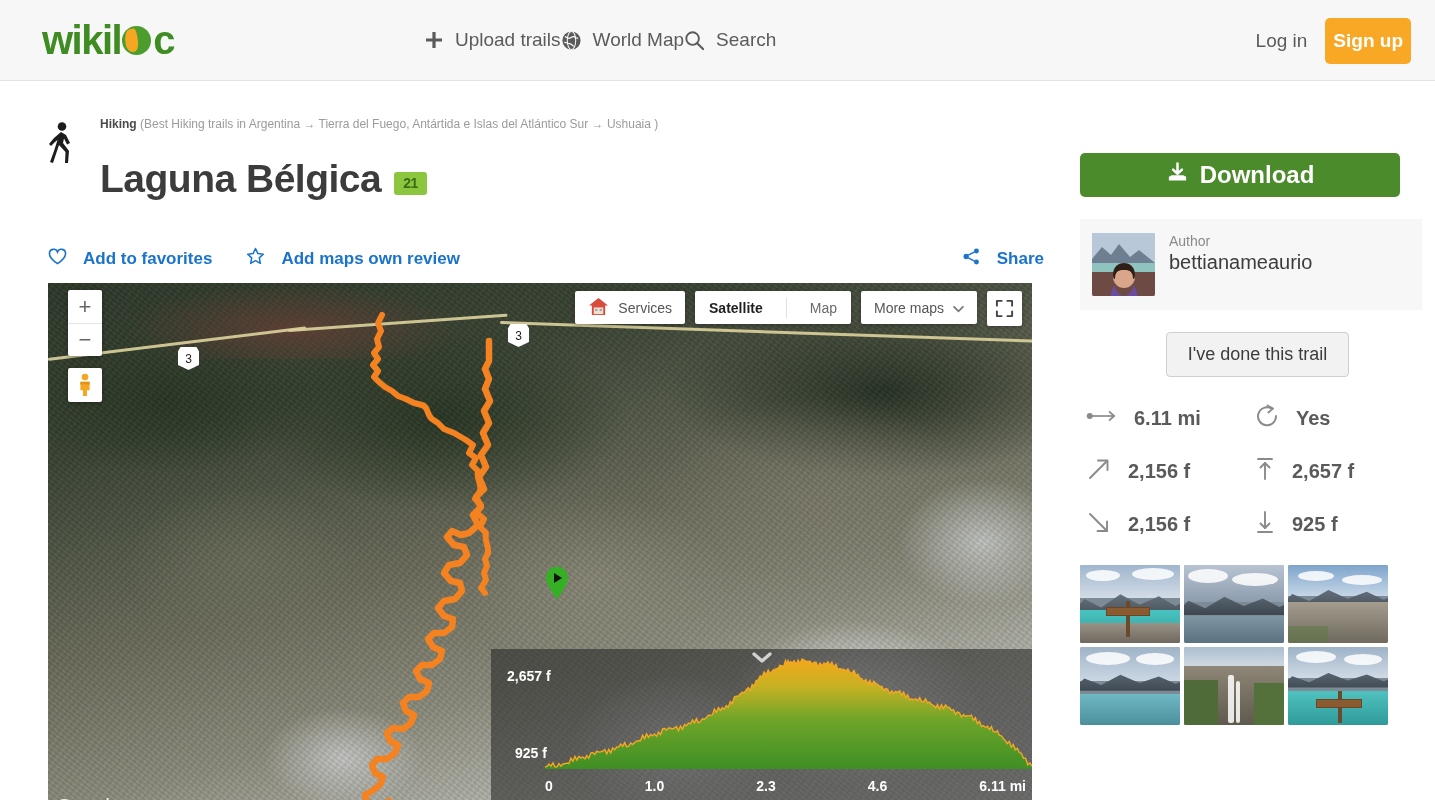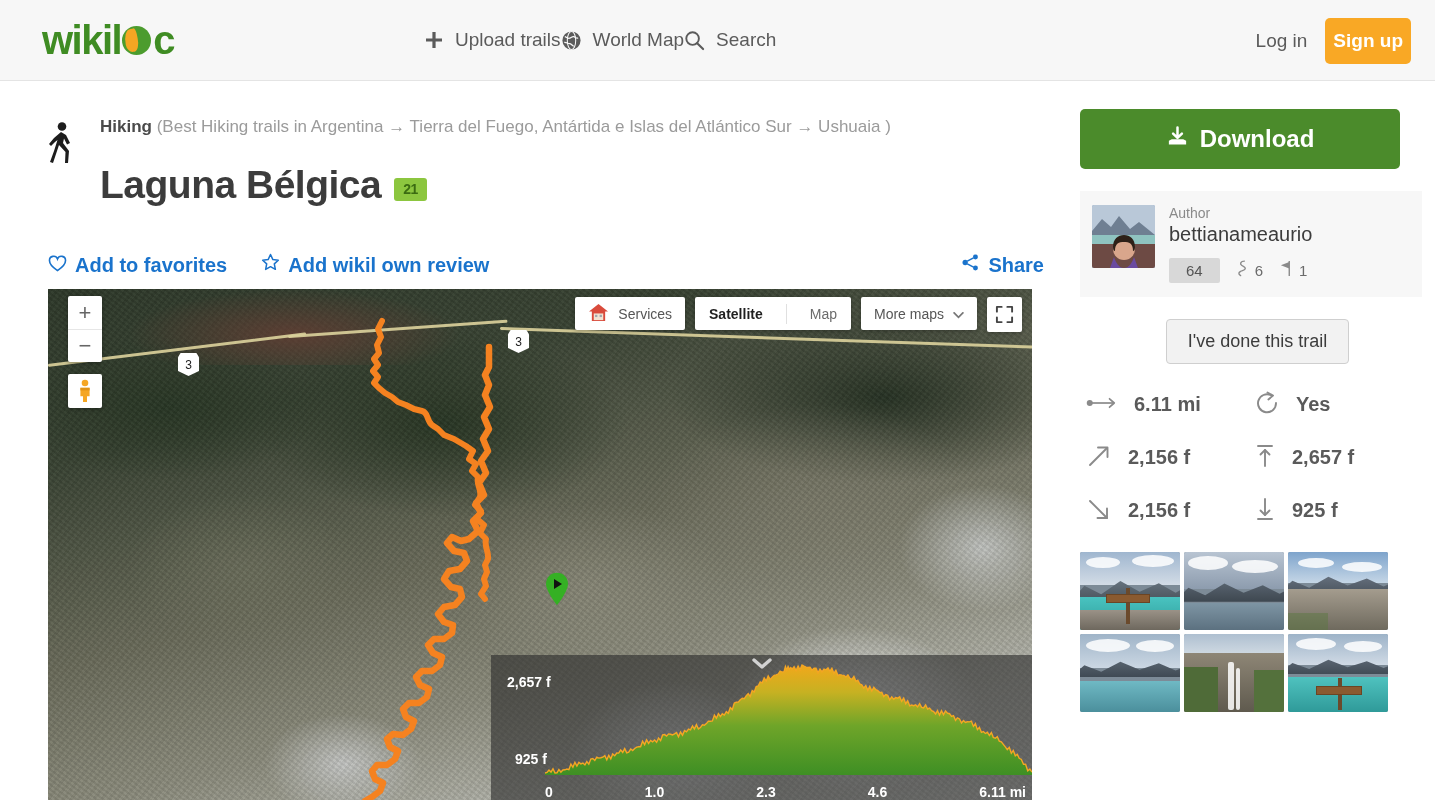--- a/index.html
+++ b/index.html
@@ -74,21 +74,21 @@
 
   
   .page { display: flex; padding: 0; }
   .main-col { width: 1060px; position: relative; padding-left: 48px; padding-top: 36px; }
   .side-col { width: 375px; padding-top: 28px; padding-left: 20px; }
 
   
   .title-row { display: flex; align-items: flex-start; }
   .activity-icon { width: 34px; margin-top: 4px; flex: none; }
   .title-texts { margin-left: 18px; }
-  .breadcrumb { font-size: 17px; color: #9b9b9b; margin-bottom: 18px; }
+  .breadcrumb { font-size: 12px; color: #9b9b9b; margin-bottom: 18px; }
   .breadcrumb b { color: #4a4a4a; font-weight: bold; }
   .trail-title {
     font-size: 39px; color: #3c3c3c; font-weight: bold;
     letter-spacing: -0.5px;
     display: flex; align-items: center; gap: 13px;
     line-height: 1.15;
   }
   .photo-badge {
     background: #8cc63f; color: #3b6b12;
     font-size: 14px; font-weight: bold;
@@ -96,22 +96,22 @@
     position: relative; top: 4px;
   }
 
   
   .actions {
     margin-top: 19px; margin-left: 0;
     display: flex; align-items: center;
     height: 24px;
   }
   .action-link {
-    display: flex; align-items: center; gap: 8px;
-    color: #1a73cc; font-size: 20px; font-weight: bold;
+    display: flex; align-items: center; gap: 16px;
+    color: #1a73cc; font-size: 17px; font-weight: bold;
     cursor: pointer; margin-right: 34px;
   }
   .action-link.share { margin-right: 16px; margin-left: auto; }
 
   
   .map-wrap {
     margin-top: 12px;
     width: 984px; height: 540px;
     position: relative; overflow: hidden;
     background: #2a3028;
@@ -234,26 +234,26 @@
   
   .gwatermark {
     position: absolute; left: 8px; bottom: 5px;
     font-family: "Liberation Sans", sans-serif;
     font-size: 21px; color: #fff; opacity: .92;
     letter-spacing: -.5px; text-shadow: 0 1px 2px rgba(0,0,0,.6);
   }
 
   
   .download-btn {
-    width: 320px; height: 60px;
+    width: 320px; height: 44px;
     background: #4b8b2b; color: #fff;
     border: none; border-radius: 5px;
     font-size: 24px; font-weight: bold;
     display: flex; align-items: center; justify-content: center; gap: 11px;
-    cursor: pointer; font-family: "Liberation Sans", sans-serif;
+    cursor: pointer; font-family: "Liberation Sans", sans-serif; margin-top: 44px;
   }
   .author-card {
     margin-top: 22px; width: 342px;
     background: #f7f7f7;
     padding: 14px 14px 14px 12px;
     display: flex; gap: 14px;
   }
   .avatar {
     width: 63px; height: 63px; flex: none;
     border-radius: 2px; overflow: hidden;
@@ -390,21 +390,21 @@
             </svg>
         </span>
         <span>Add to favorites</span>
       </div>
       <div class="action-link">
         <span>
           <svg width="19" height="19" viewBox="0 0 20 20">
               <path d="M10 1.6l2.5 5.3 5.7.7-4.2 3.9 1.1 5.7L10 14.4 4.9 17.2 6 11.5 1.8 7.6l5.7-.7z" fill="none" stroke="#1a73cc" stroke-width="1.6" stroke-linejoin="round"></path>
             </svg>
         </span>
-        <span>Add wikil own review</span>
+        <span>Add maps own review</span>
       </div>
       <div class="action-link share">
         <span>
           <svg width="19" height="19" viewBox="0 0 20 20">
             <circle cx="15.2" cy="4.2" r="2.6" fill="#1a73cc"></circle>
             <circle cx="15.2" cy="15.8" r="2.6" fill="#1a73cc"></circle>
             <circle cx="4.4" cy="10" r="2.8" fill="#1a73cc"></circle>
             <path d="M6.6 8.6l6.6-3.4M6.6 11.4l6.6 3.4" stroke="#1a73cc" stroke-width="1.6"></path>
           </svg>
         </span>
@@ -574,40 +574,20 @@
           <rect y="30" width="63" height="9" fill="#8fc3c0"></rect>
           <rect y="39" width="63" height="24" fill="#6d4a44"></rect>
           <circle cx="32" cy="44" r="11" fill="#d9a68c"></circle>
           <path d="M21 42c0-8 5-12 11-12s11 4 11 12c0 3-1 4-2 4 0-8-4-9-9-9s-9 1-9 9c-1 0-2-1-2-4z" fill="#2e2018"></path>
           <path d="M22 52c2 6 5 11 10 11s8-5 10-11l4 11H18z" fill="#6a4ba0"></path>
         </svg>
       </div>
       <div class="author-meta">
         <div class="author-label">Author</div>
         <div class="author-name">bettianameaurio</div>
-        <div class="author-stats">
-          <span class="stat-badge">64</span>
-          <span class="stat-inline">
-            <span>
-              <svg width="13" height="17" viewBox="0 0 14 18">
-                  <path d="M9 1c-4 0-5 3-3 4.5S10 7 10 9s-3 2-5 3-3 3 0 4.6" stroke="#8a8a8a" stroke-width="1.5" fill="none" stroke-linecap="round"></path>
-                </svg>
-            </span>
-            <span>6</span>
-          </span>
-          <span class="stat-inline">
-            <span>
-              <svg width="14" height="17" viewBox="0 0 15 18">
-                  <path d="M11 1v16" stroke="#8a8a8a" stroke-width="1.5"></path>
-                  <path d="M11 2L2 5.5 11 9z" fill="#8a8a8a"></path>
-                </svg>
-            </span>
-            <span>1</span>
-          </span>
-        </div>
       </div>
     </div>
 
     <button class="done-btn">I've done this trail</button>
 
     <div class="stats-grid">
       <div class="stat-cell">
         <span>
           <svg width="32" height="18" viewBox="0 0 34 18">
               <circle cx="4" cy="9" r="3.2" fill="#8a8a8a"></circle>

